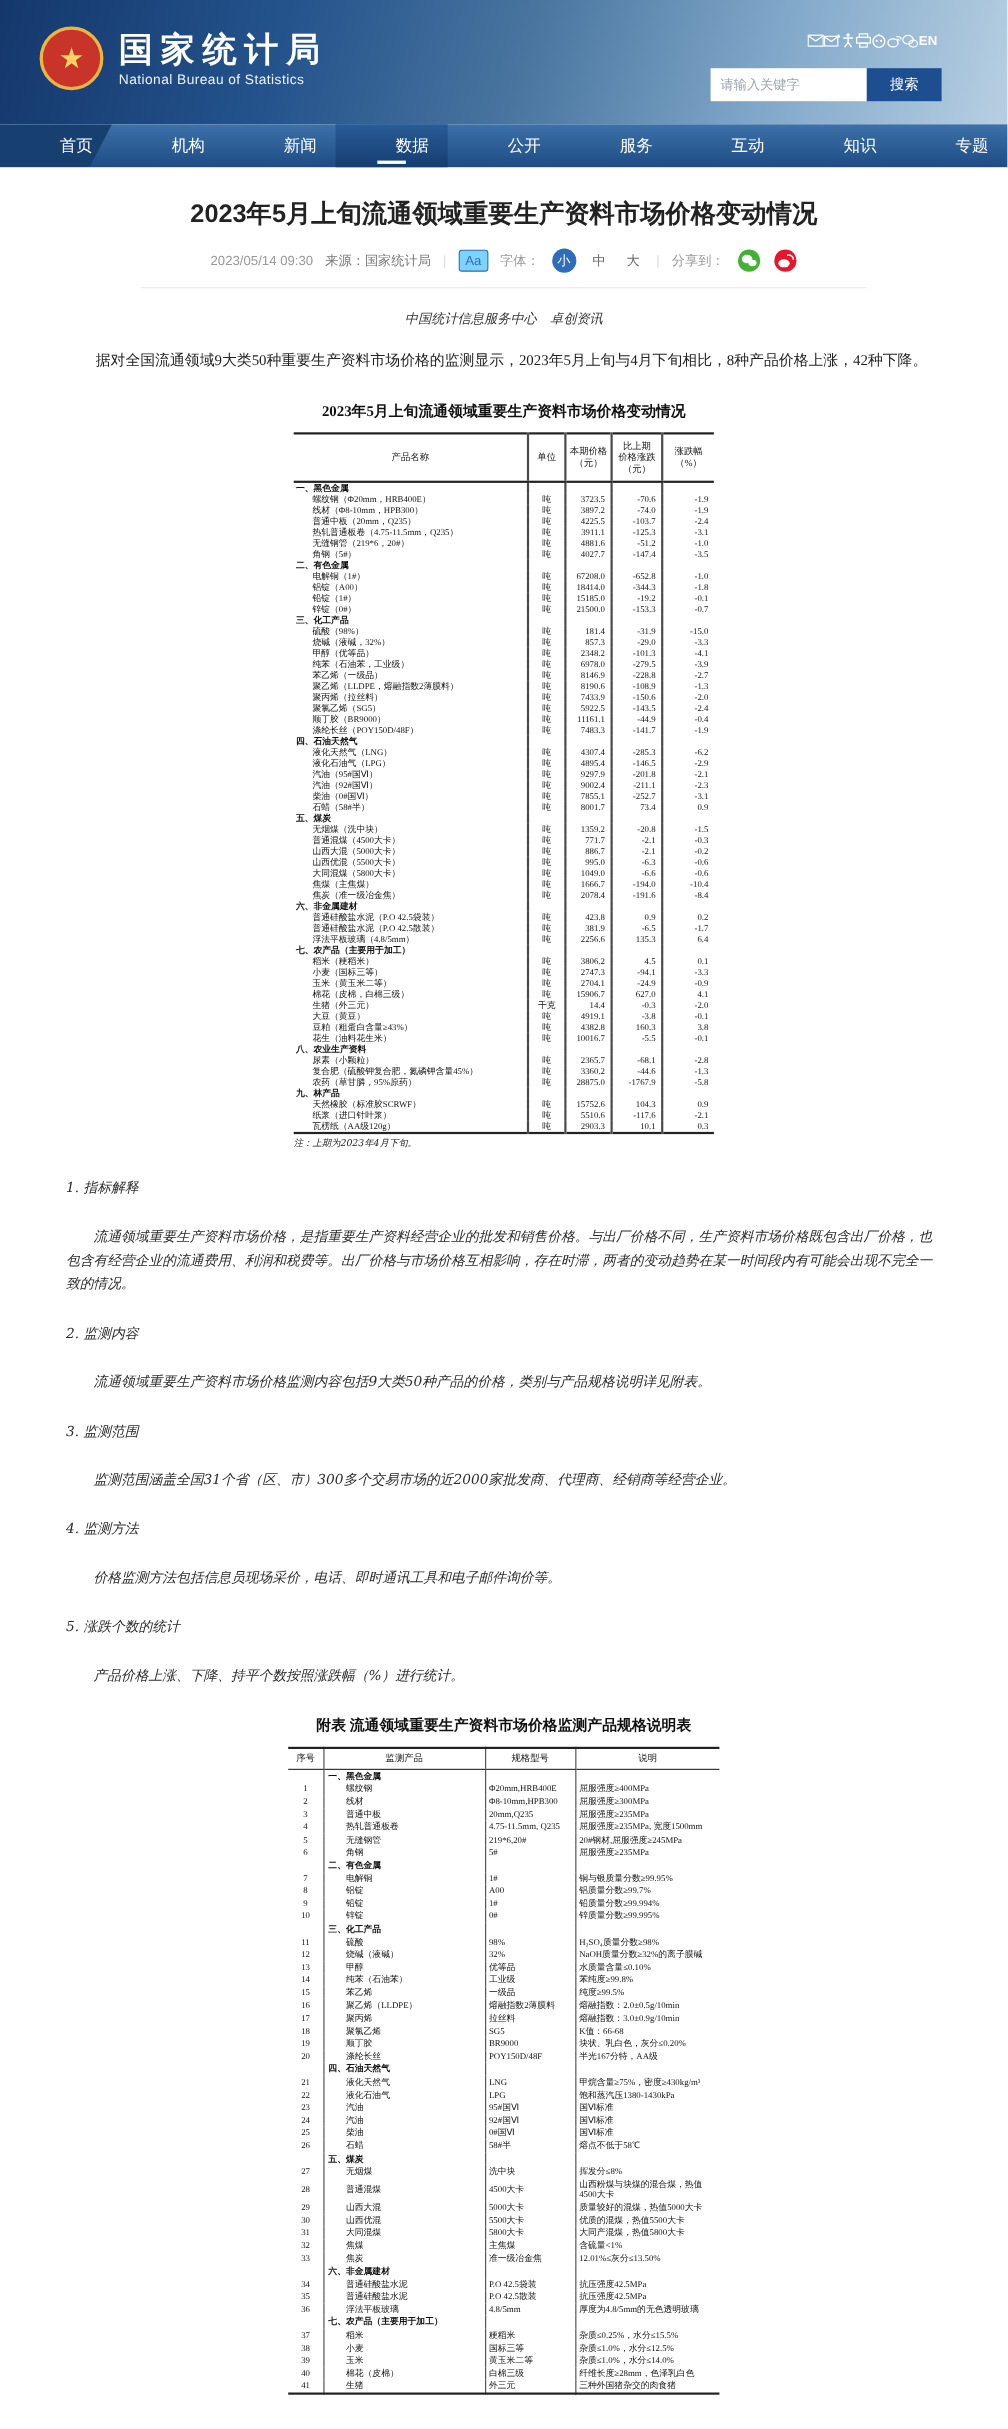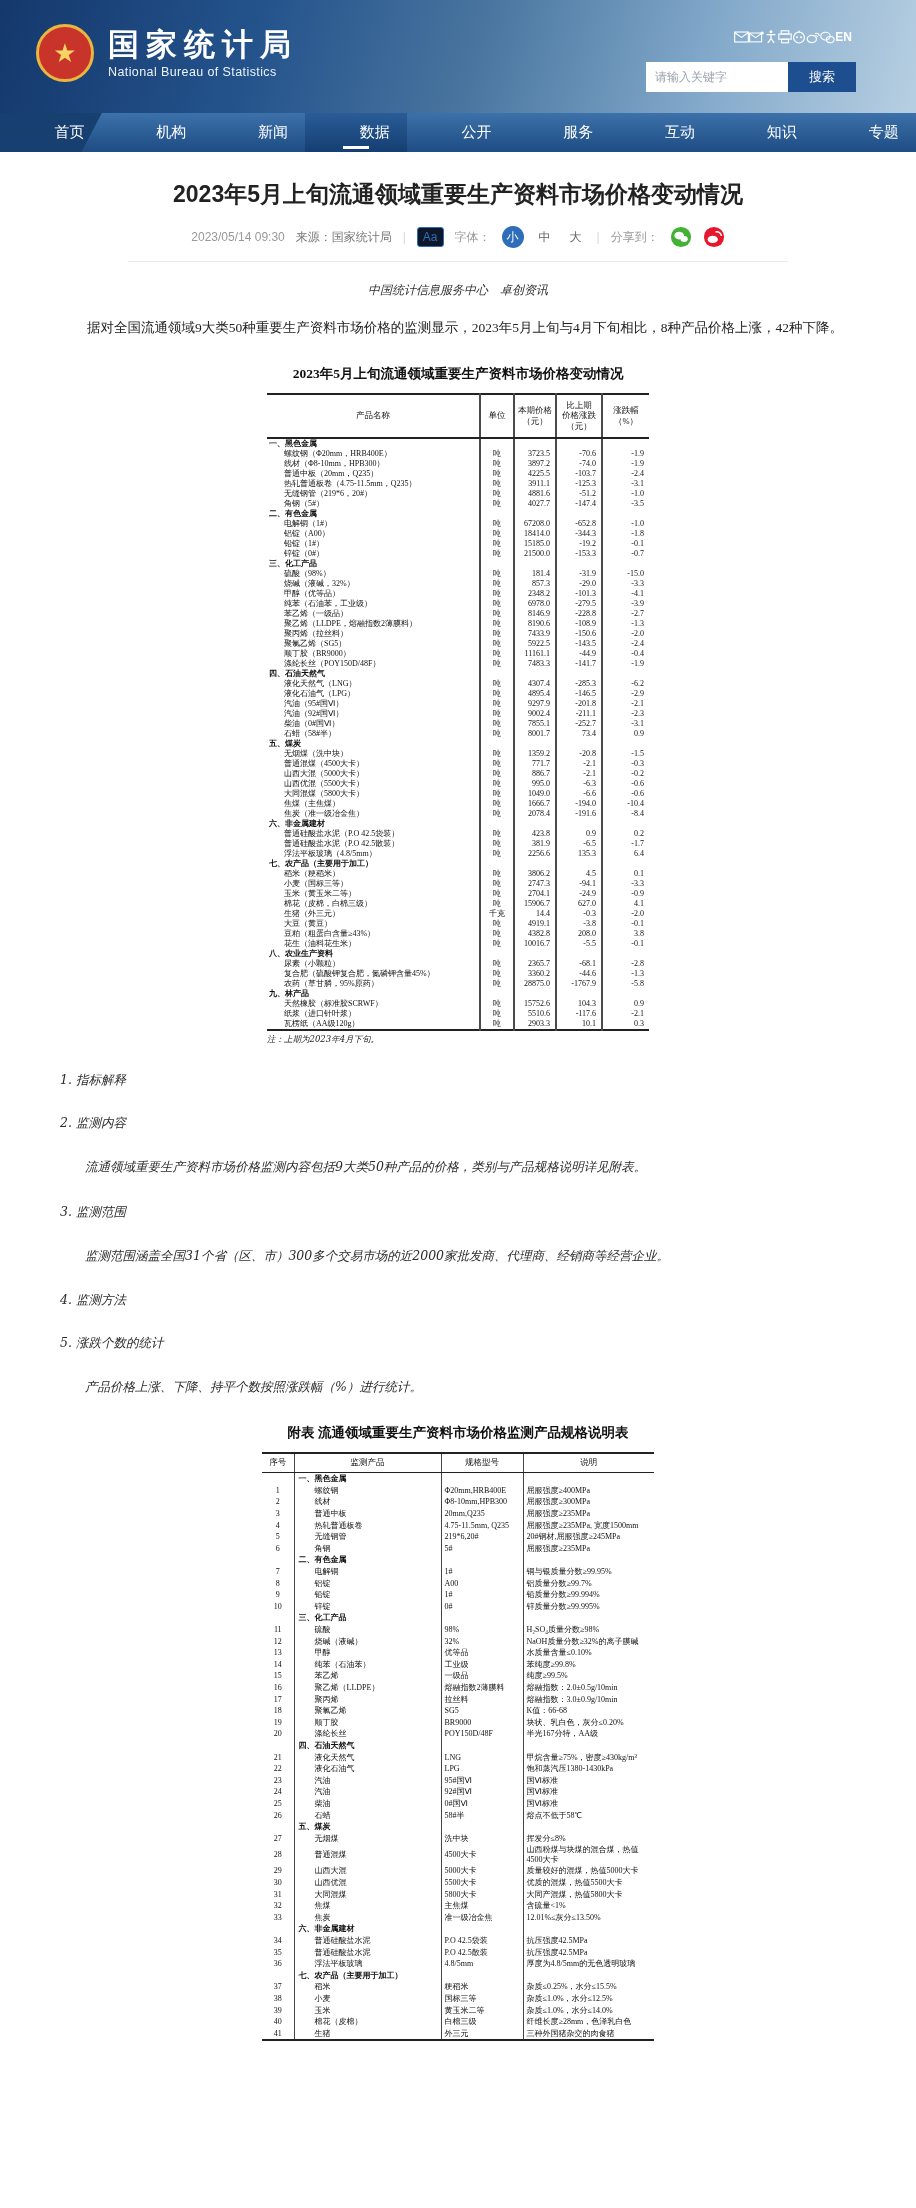--- a/index.html
+++ b/index.html
@@ -30,21 +30,21 @@
   .nav-item.active::after{content:"";position:absolute;bottom:3px;left:50%;transform:translateX(-50%);
     width:26px;height:3px;background:#fff;}
 
   
   .article{padding:0 60px;}
   .article-title{margin:26px 40px 0;text-align:center;font-size:23px;font-weight:bold;color:#222;line-height:1.4;}
   .meta-row{margin:16px 68px 0;display:flex;align-items:center;justify-content:center;gap:11px;
     color:#999;font-size:12px;padding-bottom:13px;border-bottom:1px solid #ebebeb;}
   .meta-source{color:#777;}
   .meta-div{color:#d8d8d8;}
-  .aa-box{border:1px solid #2e6db8;color:#2e6db8;border-radius:3px;padding:2px 5px;font-size:12px;background:#0f172a;cursor:pointer;}
+  .aa-box{border:1px solid #2e6db8;color:#2e6db8;border-radius:3px;padding:2px 5px;font-size:12px;background:#7dd3fc;cursor:pointer;}
   .fs-circle{width:22px;height:22px;border-radius:50%;background:#2e6db8;color:#fff;display:flex;
     align-items:center;justify-content:center;font-size:12px;cursor:pointer;}
   .fs-plain{color:#666;cursor:pointer;padding:0 4px;}
   .share-ic{display:inline-flex;cursor:pointer;}
 
   .credit{margin-top:20px;text-align:center;font-family:"DejaVu Serif","Liberation Serif",serif;
     font-style:italic;font-size:12px;color:#333;}
   .intro{margin-top:18px;font-family:"Liberation Serif",serif;font-size:13.5px;color:#222;
     line-height:1.6;text-indent:2em;}
 
@@ -557,21 +557,21 @@
           <td class="name">大豆（黄豆）</td>
           <td class="unit">吨</td>
           <td class="num">4919.1</td>
           <td class="num">-3.8</td>
           <td class="num">-0.1</td>
         </tr>
         <tr class="item">
           <td class="name">豆粕（粗蛋白含量≥43%）</td>
           <td class="unit">吨</td>
           <td class="num">4382.8</td>
-          <td class="num">208.0</td>
+          <td class="num">160.3</td>
           <td class="num">3.8</td>
         </tr>
         <tr class="item">
           <td class="name">花生（油料花生米）</td>
           <td class="unit">吨</td>
           <td class="num">10016.7</td>
           <td class="num">-5.5</td>
           <td class="num">-0.1</td>
         </tr>
         <tr class="sec">
@@ -630,25 +630,27 @@
           <td class="num">10.1</td>
           <td class="num">0.3</td>
         </tr>
       </tbody>
   </table>
   <div class="tbl-note">注：上期为2023年4月下旬。</div>
 
   <section class="notes">
     <div id="notes-list">
         <h4 class="note-title">1. 指标解释</h4>
+        <p class="note-body">流通领域重要生产资料市场价格，是指重要生产资料经营企业的批发和销售价格。与出厂价格不同，生产资料市场价格既包含出厂价格，也包含有经营企业的流通费用、利润和税费等。出厂价格与市场价格互相影响，存在时滞，两者的变动趋势在某一时间段内有可能会出现不完全一致的情况。</p>
         <h4 class="note-title">2. 监测内容</h4>
         <p class="note-body">流通领域重要生产资料市场价格监测内容包括9大类50种产品的价格，类别与产品规格说明详见附表。</p>
         <h4 class="note-title">3. 监测范围</h4>
         <p class="note-body">监测范围涵盖全国31个省（区、市）300多个交易市场的近2000家批发商、代理商、经销商等经营企业。</p>
         <h4 class="note-title">4. 监测方法</h4>
+        <p class="note-body">价格监测方法包括信息员现场采价，电话、即时通讯工具和电子邮件询价等。</p>
         <h4 class="note-title">5. 涨跌个数的统计</h4>
         <p class="note-body">产品价格上涨、下降、持平个数按照涨跌幅（%）进行统计。</p>
       </div>
   </section>
 
   <div class="tbl-title">附表 流通领域重要生产资料市场价格监测产品规格说明表</div>
   <table class="datatable spec">
     <colgroup>
         <col style="width:32px">
         <col style="width:147px">

